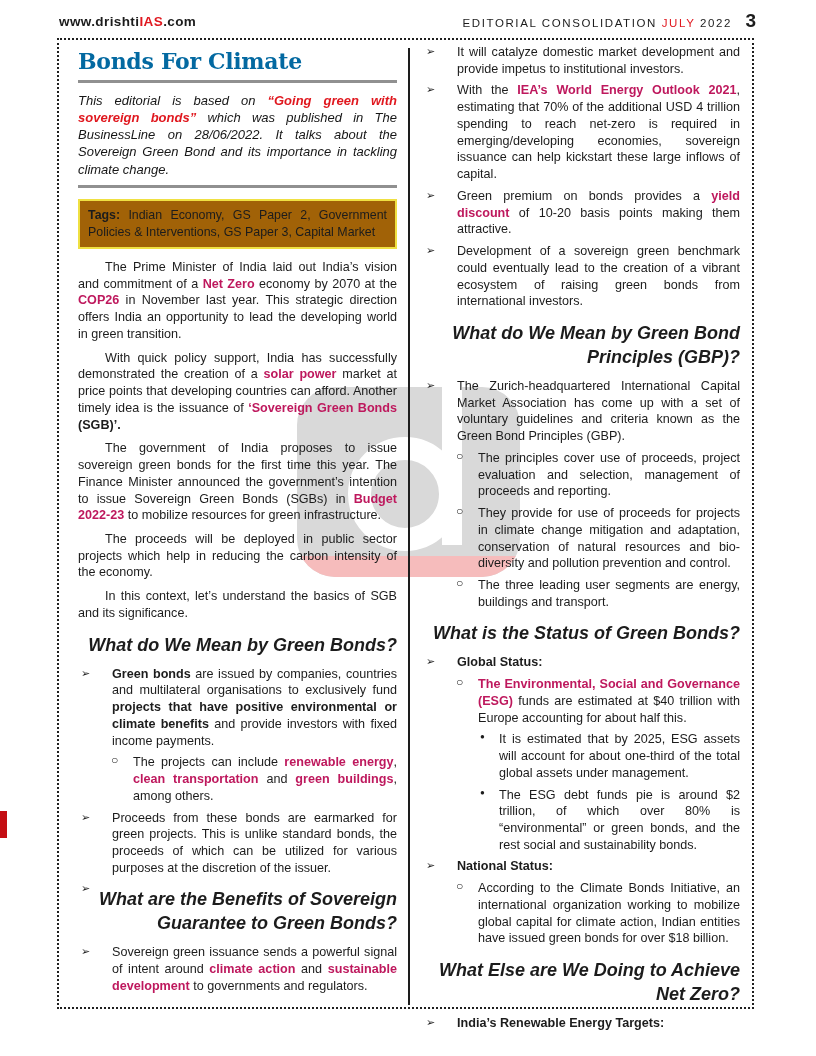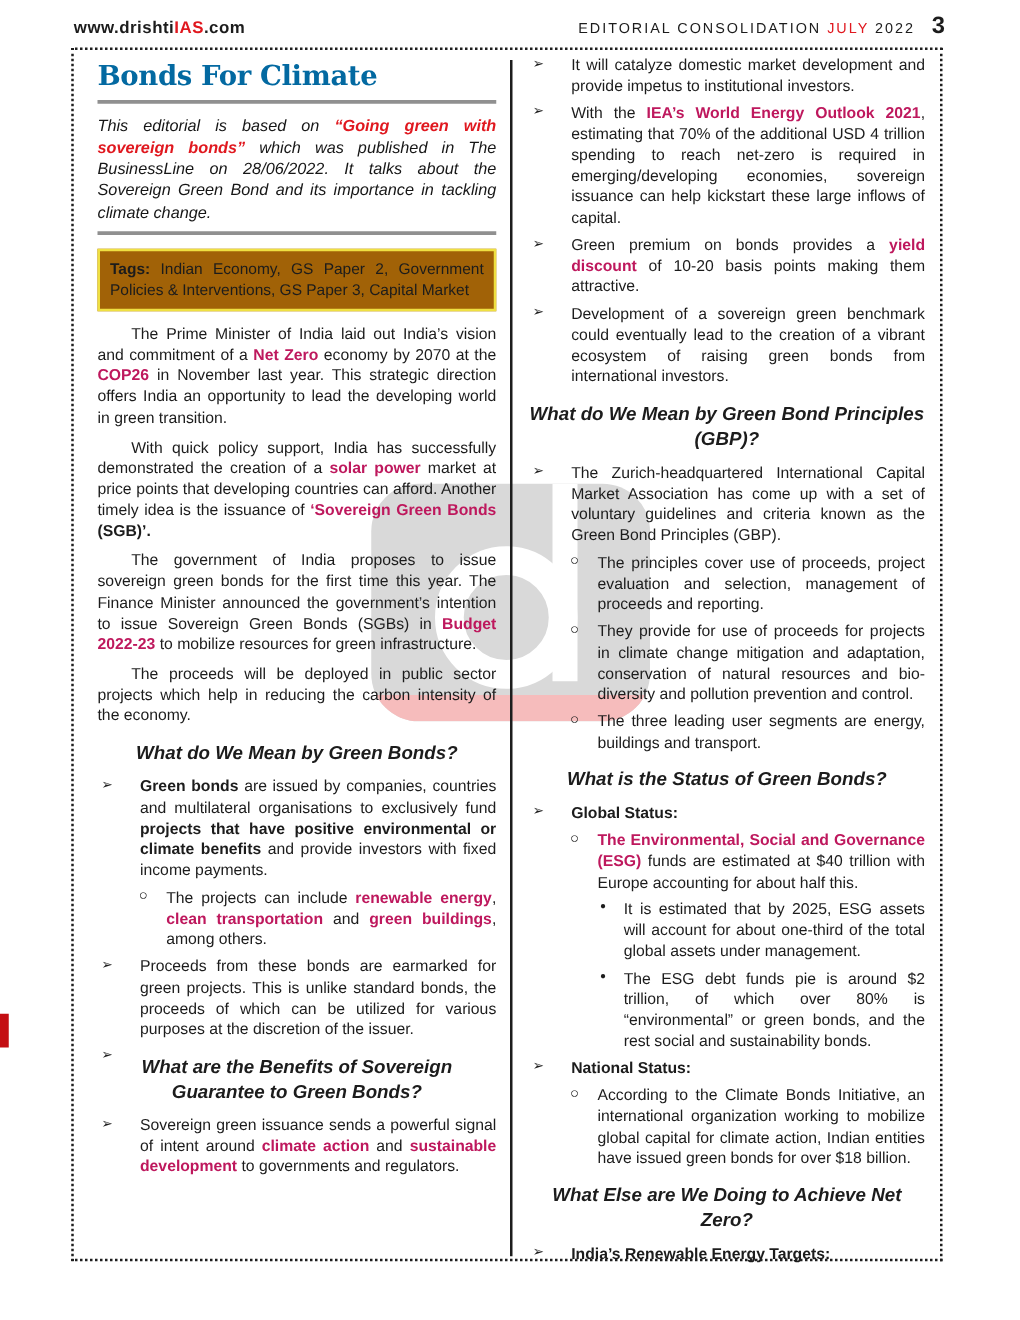--- a/index.html
+++ b/index.html
@@ -30,21 +30,21 @@
   .doc-title{font-family:"DejaVu Serif",serif;font-weight:bold;font-size:22px;letter-spacing:-.3px;color:#0369a1;margin:4px 0 6px 0;}
   .rule{height:3px;background:#909090;margin:5px 0 9px 0;}
   .rule2{height:3px;background:#909090;margin:7px 0 11px 0;}
   .intro{font-style:italic;font-size:13px;line-height:1.32;text-align:justify;color:#161616;}
   .intro .r{color:#e0181f;}
   .tags-box{border:2px solid #efe042;background:#a16207;padding:6px 8px;font-size:12.4px;line-height:1.38;margin:2px 0 10px 0;text-align:justify;}
   .tags-box .b{font-weight:bold;}
   
   .blk{font-size:12.6px;line-height:1.33;text-align:justify;margin:0 0 7px 0;}
   .blk.p{text-indent:27px;}
-  .blk.h{font-weight:bold;font-style:italic;font-size:15px;margin:12px 0 8px 0;text-align:center;text-indent:0;}
+  .blk.h{font-weight:bold;font-style:italic;font-size:18px;margin:12px 0 8px 0;text-align:right;text-indent:0;}
   .blk.li1{position:relative;padding-left:34px;margin-bottom:5px;}
   .blk.li2{position:relative;padding-left:55px;margin-bottom:5px;}
   .blk.li3{position:relative;padding-left:76px;margin-bottom:5px;}
   .marker{position:absolute;font-size:11px;color:#1c1c1c;}
   .li1>.marker{left:3px;top:0;}
   .li2>.marker{left:33px;top:-1px;font-size:12px;}
   .li3>.marker{left:57px;top:1px;font-size:8px;}
   .r{color:#be185d;font-weight:bold;}
   .b{font-weight:bold;}
 </style>
@@ -76,20 +76,21 @@
   <div class="intro"><span>This editorial is based on </span><span class="r">“Going green with sovereign bonds”</span><span> which was published in The BusinessLine on 28/06/2022. It talks about the Sovereign Green Bond and its importance in tackling climate change.</span></div>
   <div class="rule2"></div>
   <div class="tags-box">
     <span class="b">Tags:</span><span> Indian Economy, GS Paper 2, Government Policies &amp; Interventions, GS Paper 3, Capital Market</span>
   </div>
   <div>
       <div class="blk p"><span>The Prime Minister of India laid out India’s vision and commitment of a </span><span class="r">Net Zero</span><span> economy by 2070 at the </span><span class="r">COP26</span><span> in November last year. This strategic direction offers India an opportunity to lead the developing world in green transition.</span></div>
       <div class="blk p"><span>With quick policy support, India has successfully demonstrated the creation of a </span><span class="r">solar power</span><span> market at price points that developing countries can afford. Another timely idea is the issuance of </span><span class="r">‘Sovereign Green Bonds</span><span class="b"> (SGB)’.</span></div>
       <div class="blk p"><span>The government of India proposes to issue sovereign green bonds for the first time this year. The Finance Minister announced the government’s intention to issue Sovereign Green Bonds (SGBs) in </span><span class="r">Budget 2022-23</span><span> to mobilize resources for green infrastructure.</span></div>
       <div class="blk p"><span>The proceeds will be deployed in public sector projects which help in reducing the carbon intensity of the economy.</span></div>
+      <div class="blk p"><span>In this context, let’s understand the basics of SGB and its significance.</span></div>
       <div class="blk h"><span>What do We Mean by Green Bonds?</span></div>
       <div class="blk li1"><span class="marker">➢</span><span class="b">Green bonds</span><span> are issued by companies, countries and multilateral organisations to exclusively fund </span><span class="b">projects that have positive environmental or climate benefits</span><span> and provide investors with fixed income payments.</span></div>
       <div class="blk li2"><span class="marker">○</span><span>The projects can include </span><span class="r">renewable energy</span><span>, </span><span class="r">clean transportation</span><span> and </span><span class="r">green buildings</span><span>, among others.</span></div>
       <div class="blk li1"><span class="marker">➢</span><span>Proceeds from these bonds are earmarked for green projects. This is unlike standard bonds, the proceeds of which can be utilized for various purposes at the discretion of the issuer.</span></div>
       <div class="blk li1"><span class="marker">➢</span></div>
       <div class="blk h"><span>What are the Benefits of Sovereign Guarantee to Green Bonds?</span></div>
       <div class="blk li1"><span class="marker">➢</span><span>Sovereign green issuance sends a powerful signal of intent around </span><span class="r">climate action</span><span> and </span><span class="r">sustainable development</span><span> to governments and regulators.</span></div>
     </div>
 </div>
 

